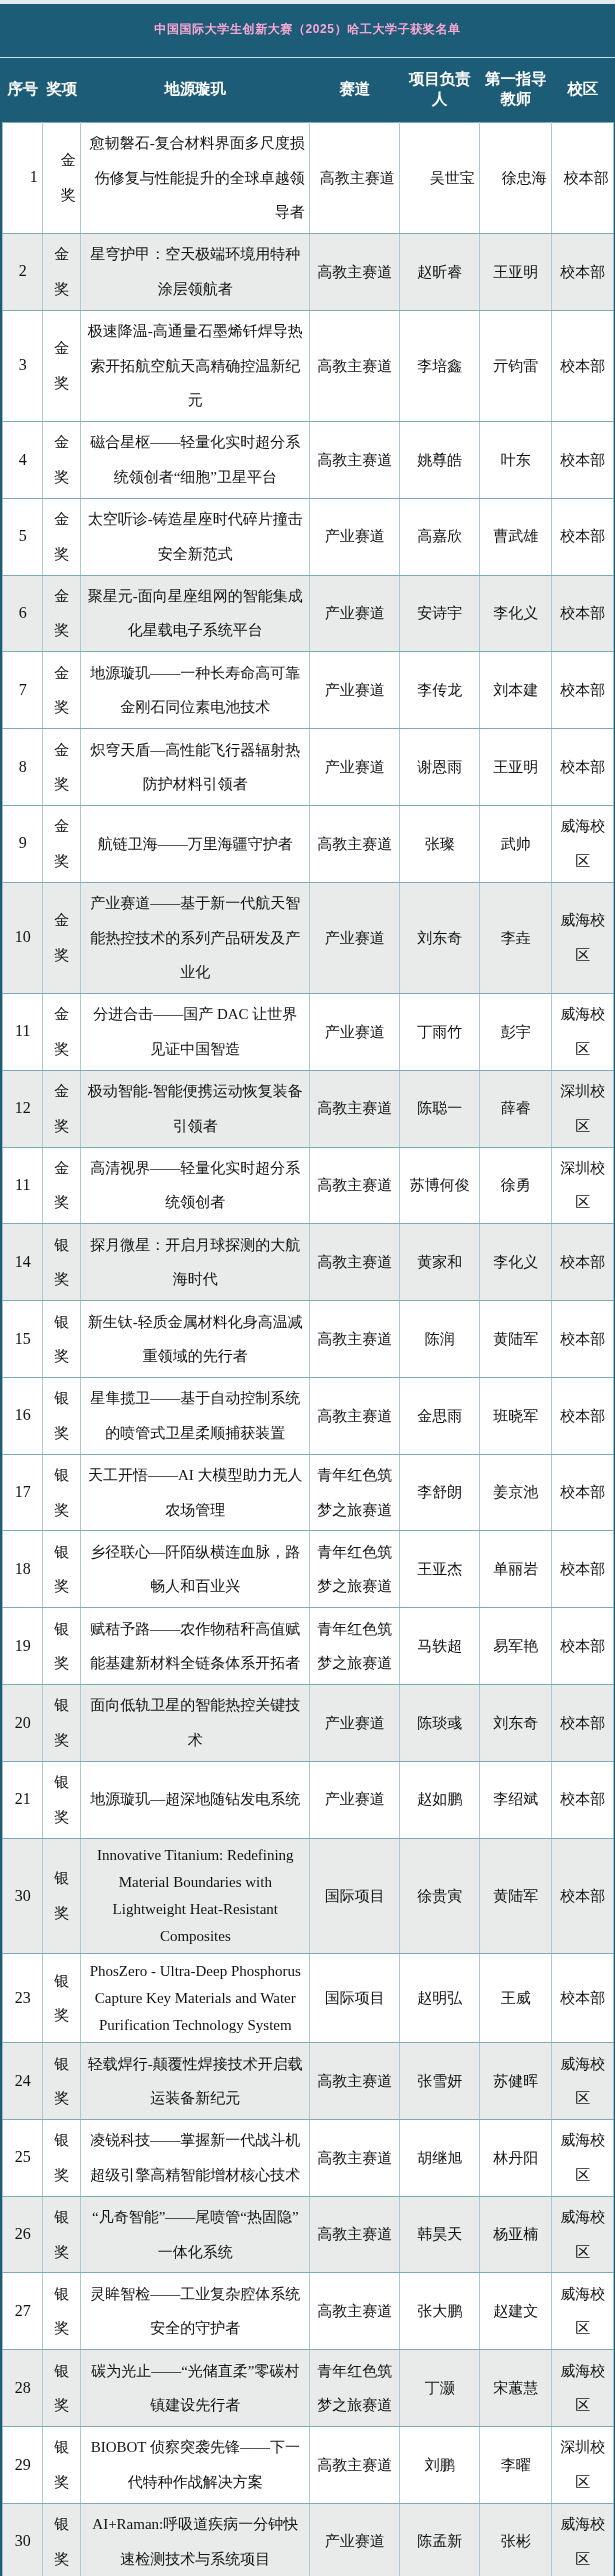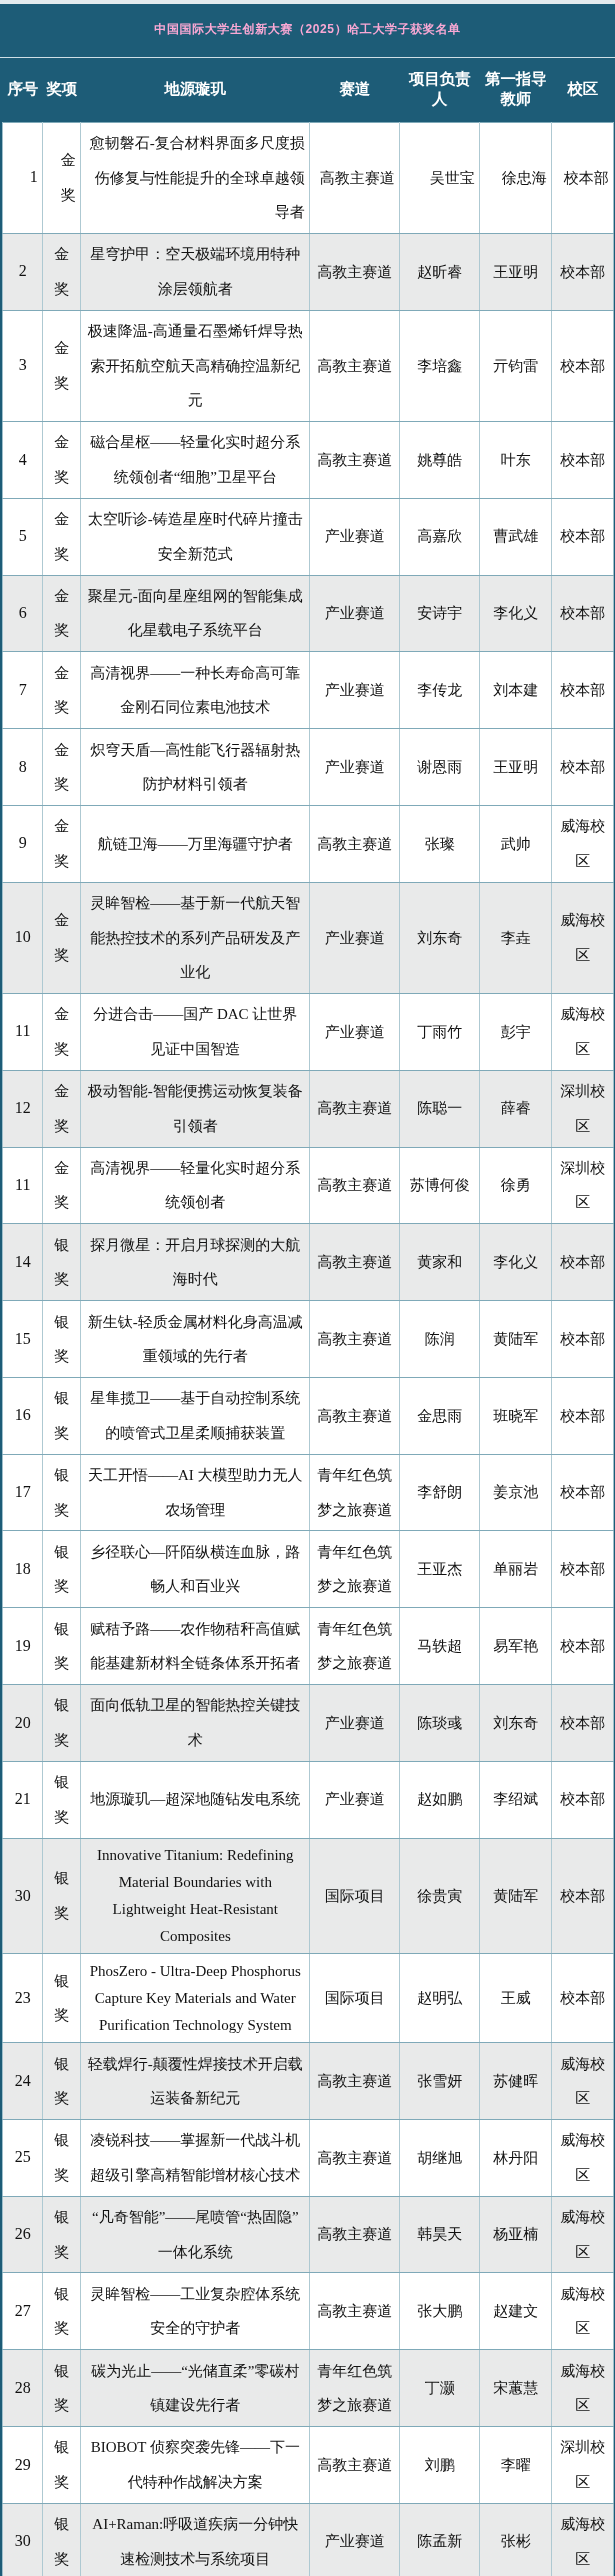--- a/index.html
+++ b/index.html
@@ -163,21 +163,21 @@
     <td class="cell-award">金奖</td>
     <td class="cell-project">聚星元-面向星座组网的智能集成化星载电子系统平台</td>
     <td class="cell-track">产业赛道</td>
     <td class="cell-leader">安诗宇</td>
     <td class="cell-advisor">李化义</td>
     <td class="cell-campus">校本部</td>
   </tr>
         <tr>
     <td class="cell-no">7</td>
     <td class="cell-award">金奖</td>
-    <td class="cell-project">高清视界——一种长寿命高可靠金刚石同位素电池技术</td>
+    <td class="cell-project">地源璇玑——一种长寿命高可靠金刚石同位素电池技术</td>
     <td class="cell-track">产业赛道</td>
     <td class="cell-leader">李传龙</td>
     <td class="cell-advisor">刘本建</td>
     <td class="cell-campus">校本部</td>
   </tr>
         <tr>
     <td class="cell-no">8</td>
     <td class="cell-award">金奖</td>
     <td class="cell-project">炽穹天盾—高性能飞行器辐射热防护材料引领者</td>
     <td class="cell-track">产业赛道</td>
@@ -190,21 +190,21 @@
     <td class="cell-award">金奖</td>
     <td class="cell-project">航链卫海——万里海疆守护者</td>
     <td class="cell-track">高教主赛道</td>
     <td class="cell-leader">张璨</td>
     <td class="cell-advisor">武帅</td>
     <td class="cell-campus">威海校区</td>
   </tr>
         <tr>
     <td class="cell-no">10</td>
     <td class="cell-award">金奖</td>
-    <td class="cell-project">灵眸智检——基于新一代航天智能热控技术的系列产品研发及产业化</td>
+    <td class="cell-project">产业赛道——基于新一代航天智能热控技术的系列产品研发及产业化</td>
     <td class="cell-track">产业赛道</td>
     <td class="cell-leader">刘东奇</td>
     <td class="cell-advisor">李垚</td>
     <td class="cell-campus">威海校区</td>
   </tr>
         <tr>
     <td class="cell-no">11</td>
     <td class="cell-award">金奖</td>
     <td class="cell-project">分进合击——国产 DAC 让世界见证中国智造</td>
     <td class="cell-track">产业赛道</td>

